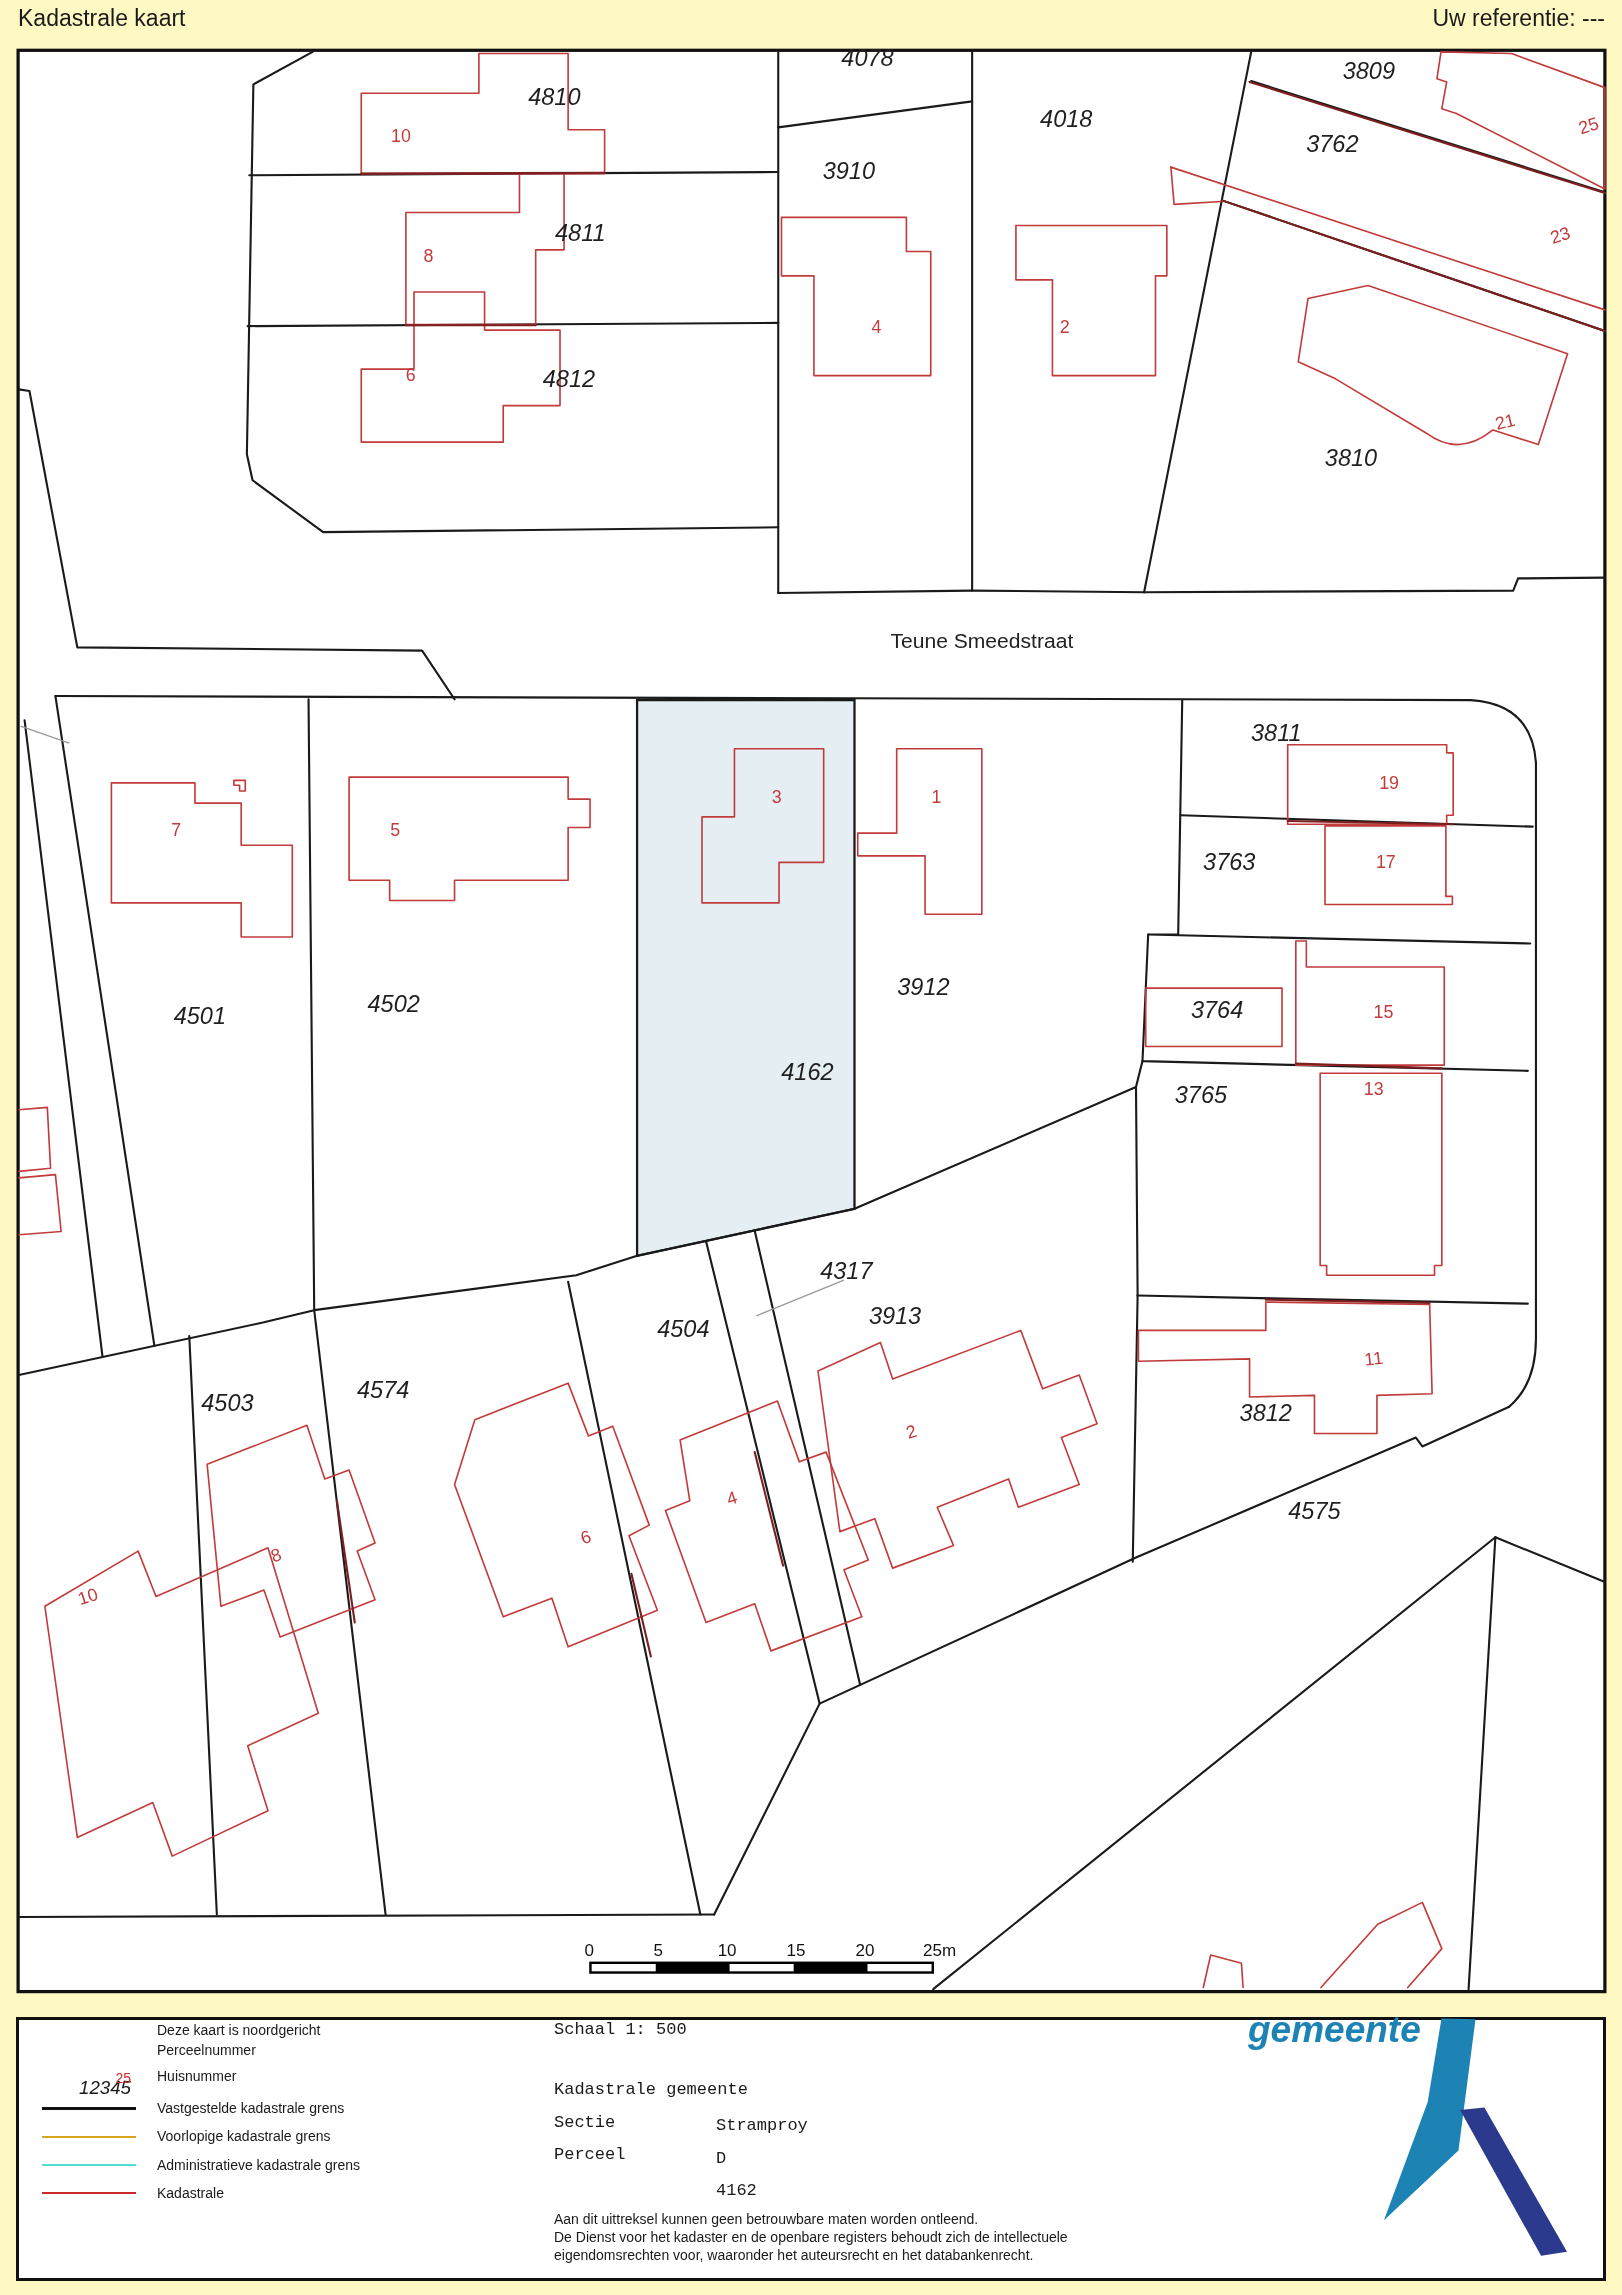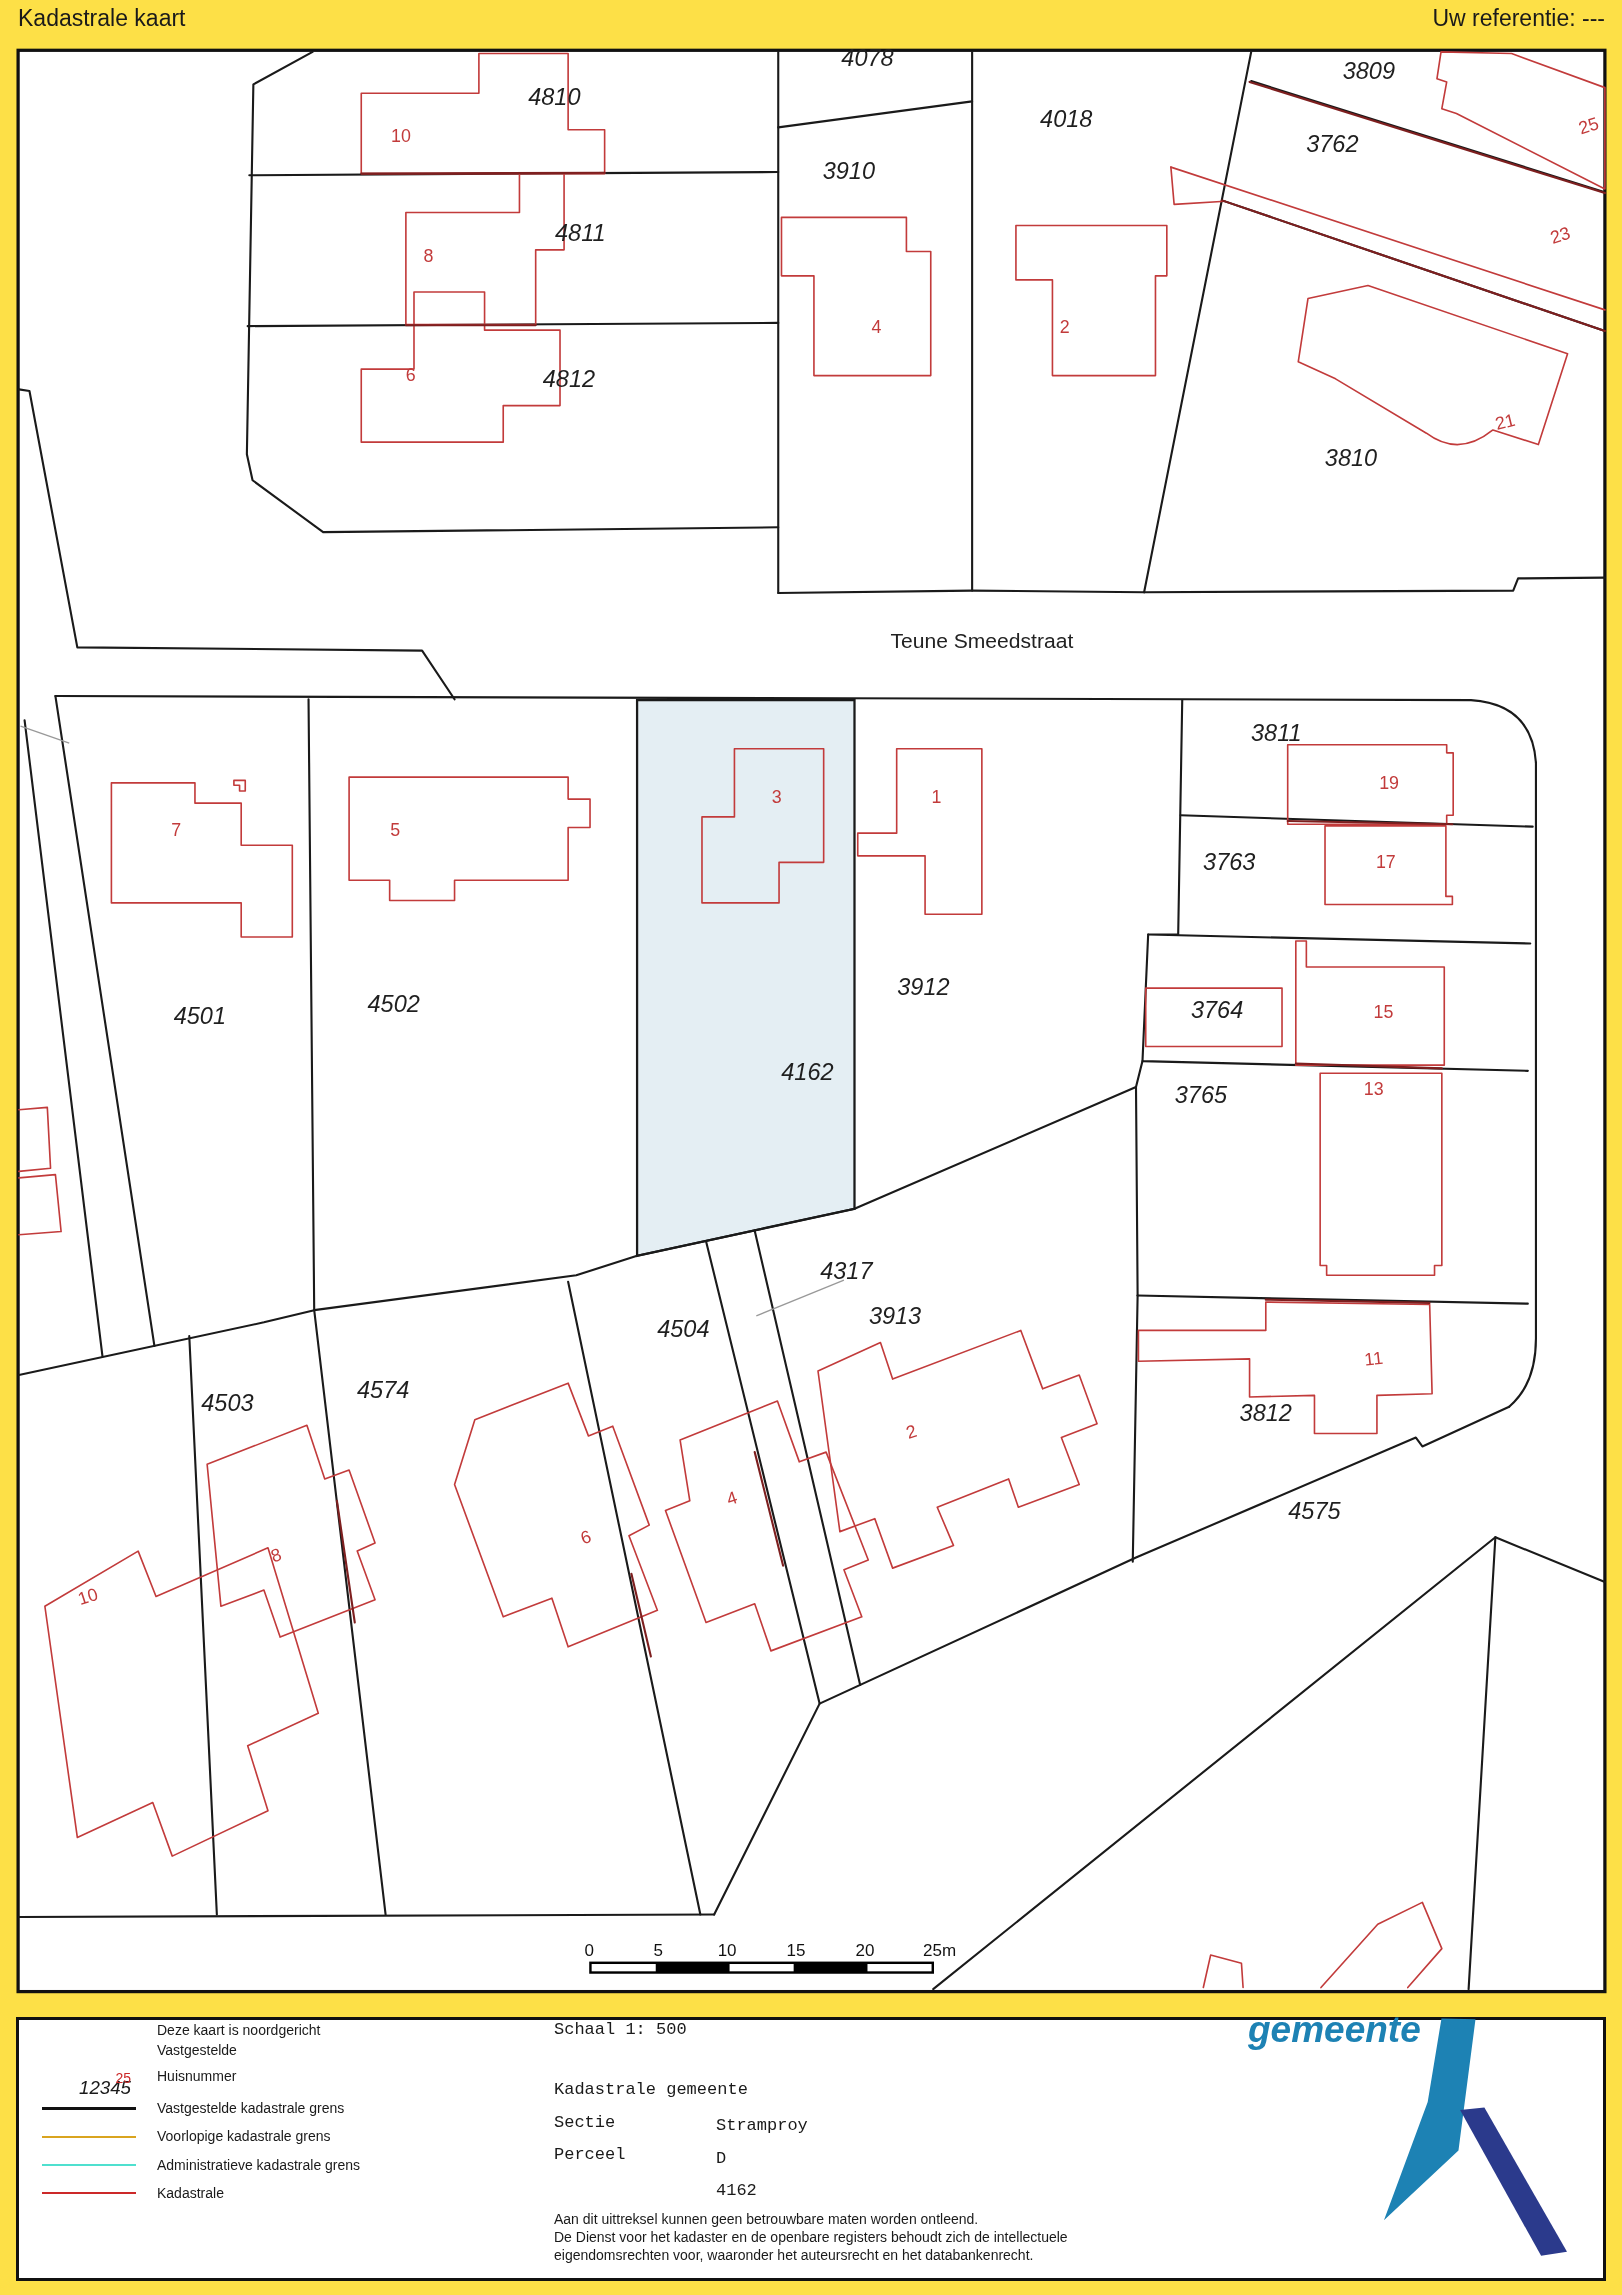--- a/index.html
+++ b/index.html
@@ -1,16 +1,16 @@
 <!DOCTYPE html>
 <html style="font-size:13px"><head>
 <meta charset="utf-8">
 <style>
   html,body{margin:0;padding:0;background:#ffffff;}
-  #page{position:relative;width:1623px;height:2295px;background:#fde047;overflow:hidden;
+  #page{position:relative;width:1623px;height:2295px;background:#fef9c3;overflow:hidden;
         font-family:"Liberation Sans", sans-serif;color:#1a1a1a;}
   .abs{position:absolute;}
   
   #hdr-title{left:18px;top:4.9px;font-size:23px;color:#1a1a1a;}
   #hdr-ref{right:18px;top:4.9px;font-size:23px;color:#1a1a1a;}
   
   #map-svg{left:0;top:0;}
   .pline{fill:none;stroke:#1a1a1a;stroke-width:2.6;stroke-linejoin:round;stroke-linecap:round;}
   .bline{fill:none;stroke:#c23b3b;stroke-width:2;stroke-linejoin:round;stroke-linecap:round;}
   .oline{fill:none;stroke:#7e1f1f;stroke-width:2.6;stroke-linecap:round;}
@@ -218,21 +218,21 @@
         <text x="1066" y="2404" class="sb-label" dominant-baseline="central">20</text>
         <text x="1158" y="2404" class="sb-label" dominant-baseline="central">25m</text>
       </g>
   </svg>
 
   <div class="abs" id="footer-box"></div>
 
   <span class="abs leg-label" id="leg-title">Deze kaart is noordgericht</span>
 
   <span class="abs" id="leg-sample-perceel">12345</span>
-  <span class="abs leg-label" id="leg-label-perceel">Vastgestelde</span>
+  <span class="abs leg-label" id="leg-label-perceel">Perceelnummer</span>
 
   <span class="abs" id="leg-sample-huis">25</span>
   <span class="abs leg-label" id="leg-label-huis">Huisnummer</span>
 
   <div class="abs leg-line" id="leg-line-vast"></div>
   <span class="abs leg-label" id="leg-label-vast">Vastgestelde kadastrale grens</span>
 
   <div class="abs leg-line" id="leg-line-voor"></div>
   <span class="abs leg-label" id="leg-label-voor">Voorlopige kadastrale grens</span>
 

